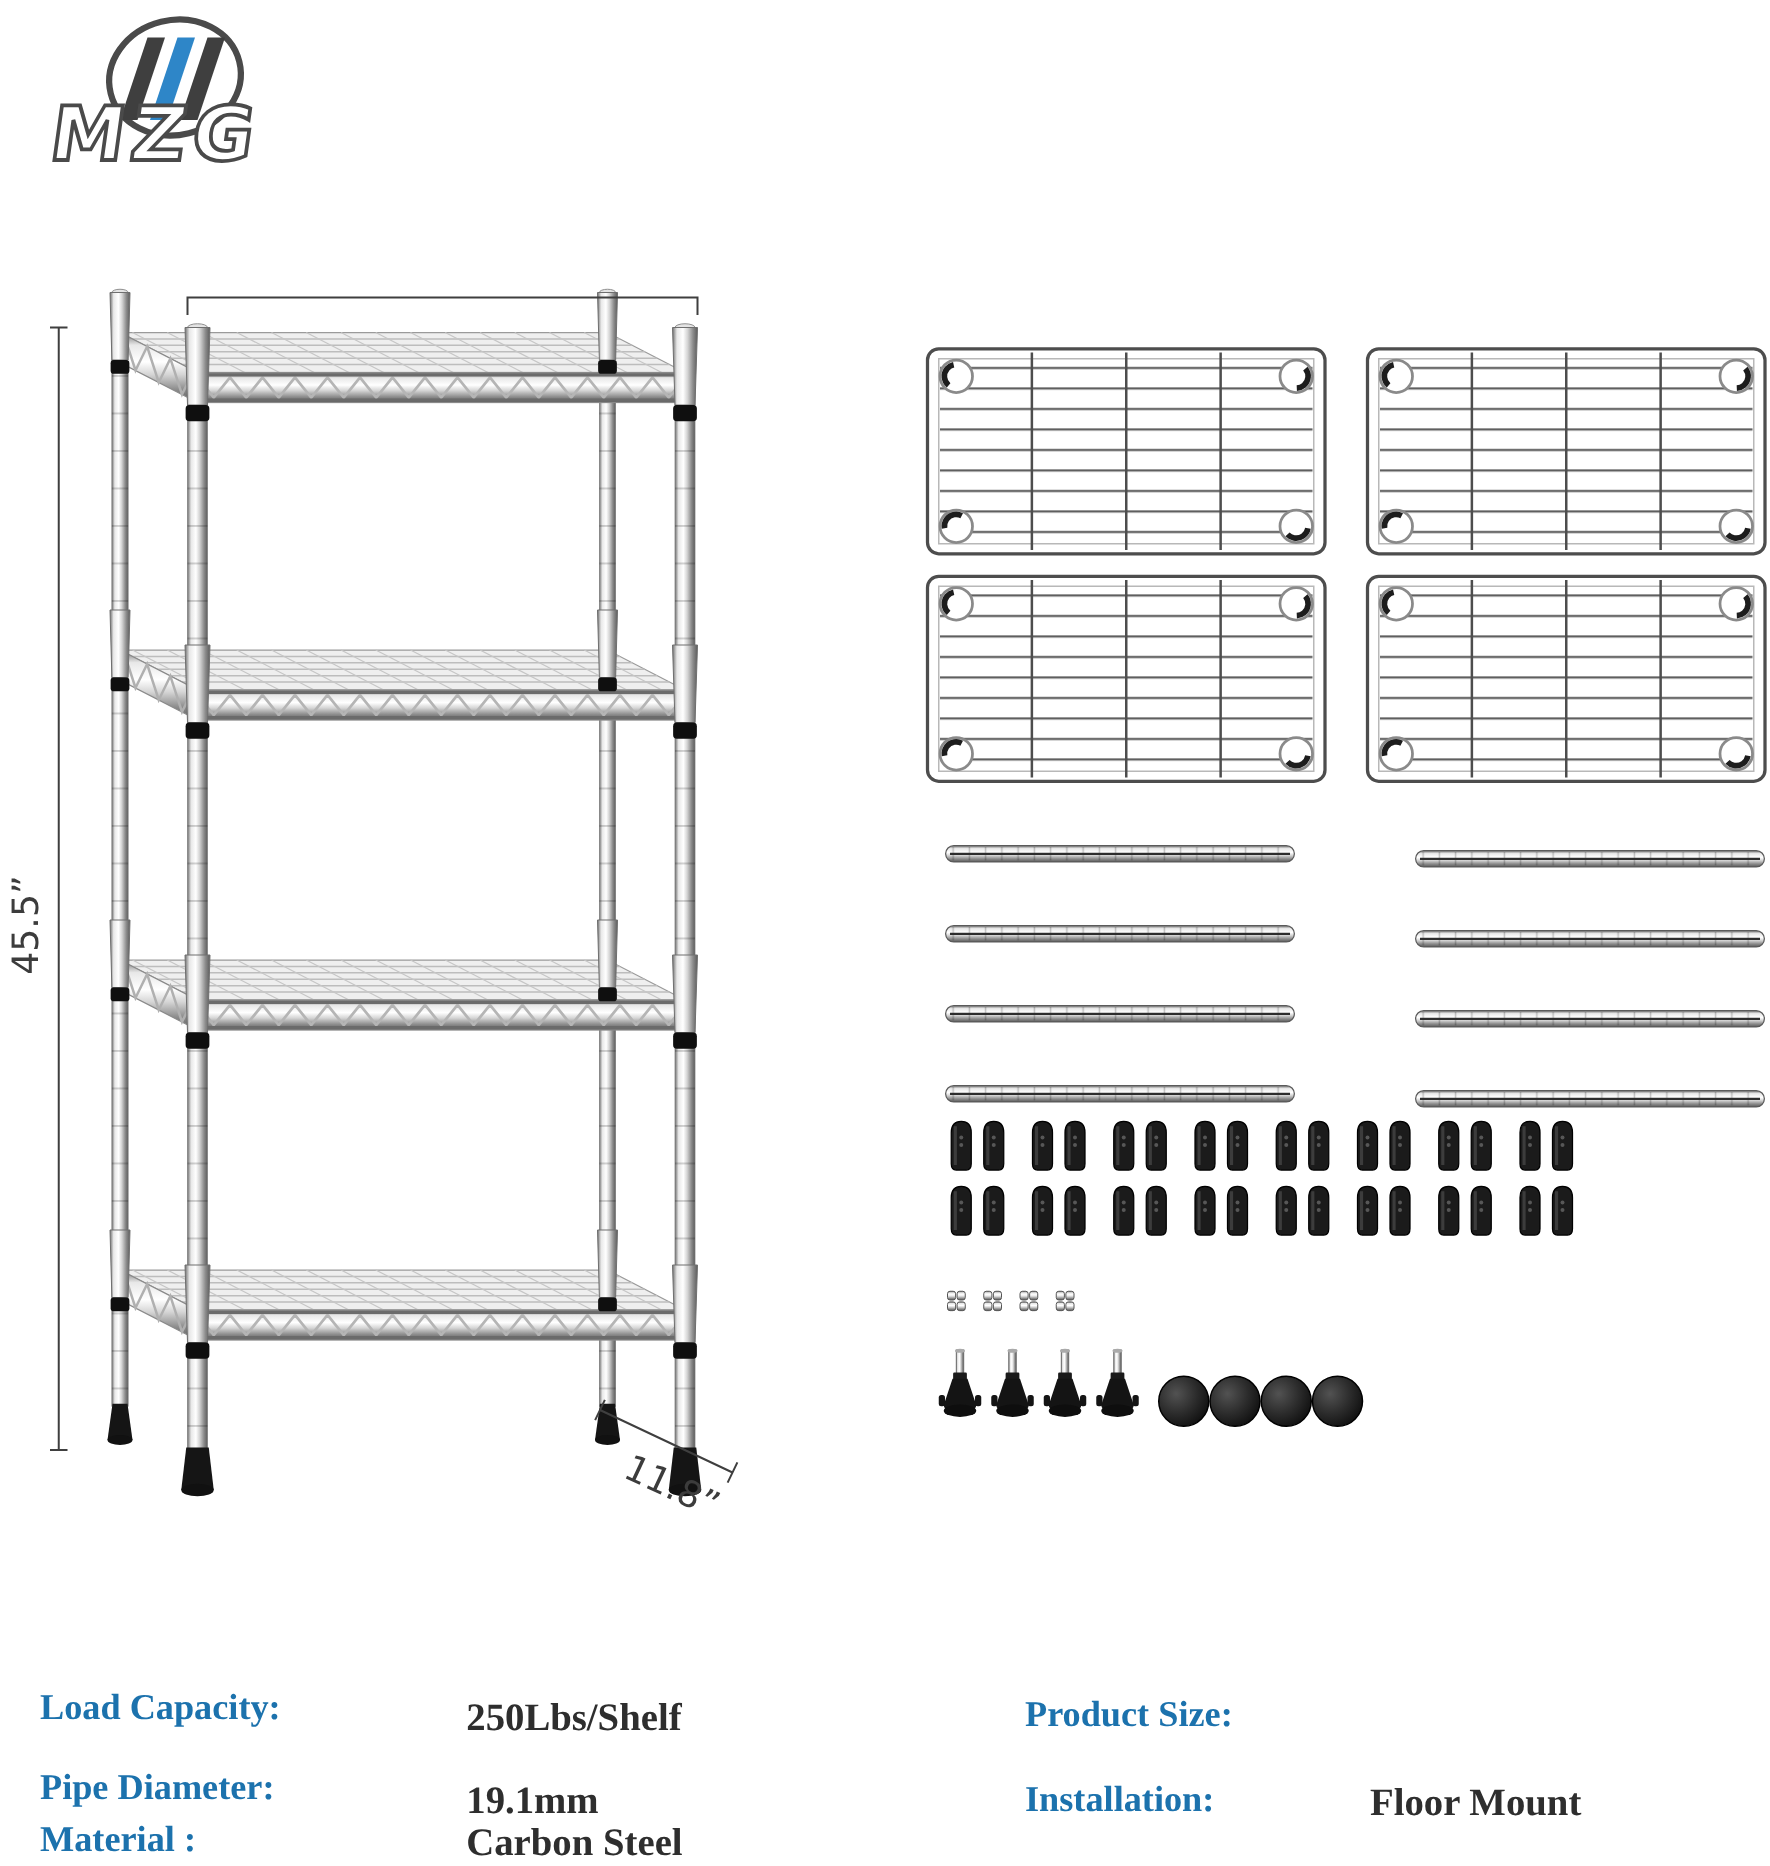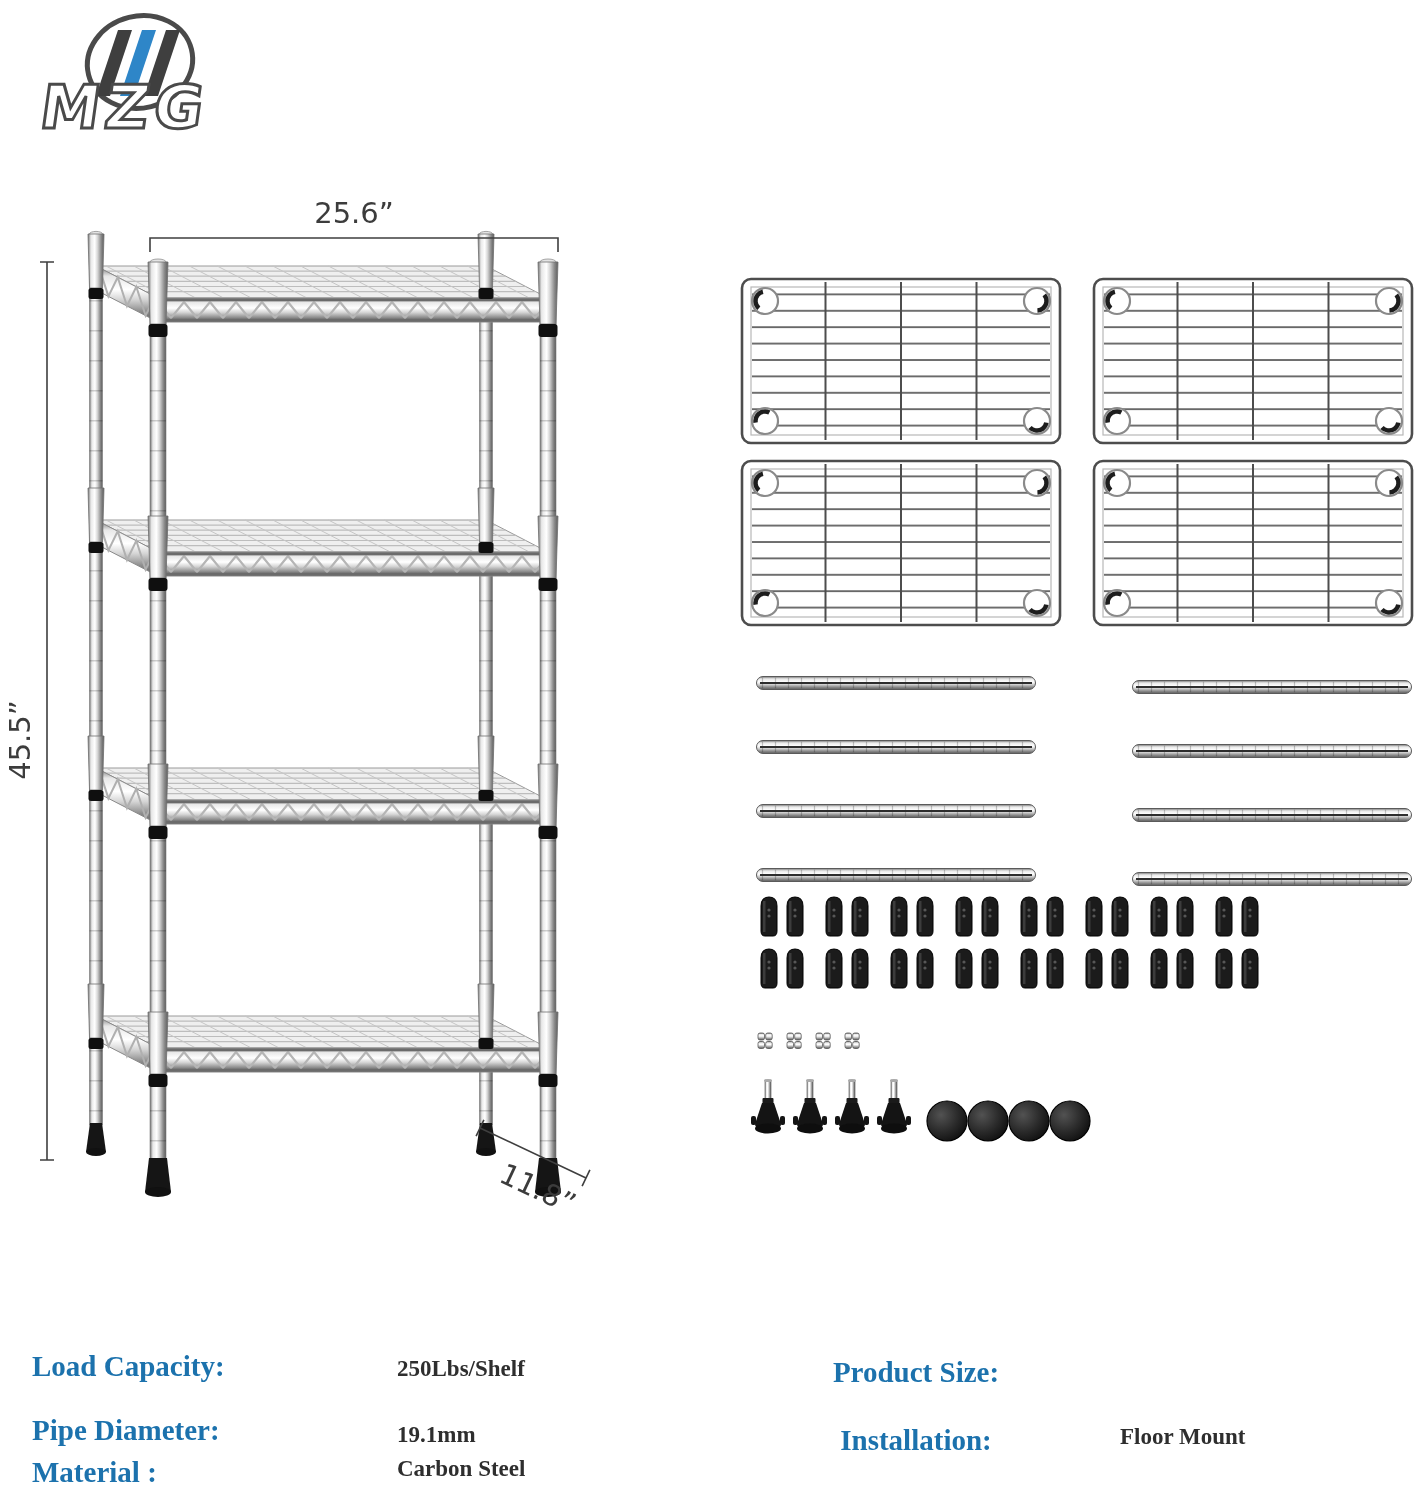--- a/index.html
+++ b/index.html
@@ -3,22 +3,22 @@
 <meta charset="utf-8">
 <style>
   html,body{margin:0;padding:0;background:#fff;}
   .canvas{position:relative;width:1416px;height:1493px;background:#ffffff;overflow:hidden;
           font-family:"Liberation Serif",serif;}
   .abs{position:absolute;}
   .dim{position:absolute;font-family:"DejaVu Sans",sans-serif;font-size:29px;color:#3c3c3c;
        white-space:nowrap;}
   .spec-row{position:absolute;white-space:nowrap;}
   .spec-label{font-family:"Liberation Serif",serif;font-weight:bold;font-size:29px;color:#1c72ad;}
-  .spec-label.right{display:inline-block;width:192px;text-align:center;}
-  .spec-value{font-family:"Liberation Serif",serif;font-weight:bold;font-size:23px;color:#2e2e2e;margin-left:24px;}
+  .spec-label.right{display:inline-block;width:192px;text-align:left;}
+  .spec-value{font-family:"Liberation Serif",serif;font-weight:bold;font-size:31px;color:#2e2e2e;}
   svg{display:block;}
 </style>
 </head>
 <body>
 
 <div class="canvas">
 
   <svg class="abs" style="left:28px;top:0px;" width="220" height="150" viewBox="0 0 220 150" xmlns="http://www.w3.org/2000/svg" xmlns:xlink="http://www.w3.org/1999/xlink">
     <g>
       <ellipse cx="112" cy="62" rx="53" ry="46" fill="none" stroke="#4a4a4a" stroke-width="5" transform="rotate(-14 112 62)"></ellipse>
@@ -245,21 +245,20 @@
         <use href="#sym-foot" xlink:href="#sym-foot" x="792" y="1078"></use>
         <use href="#sym-foot" xlink:href="#sym-foot" x="834" y="1078"></use>
         <use href="#sym-foot" xlink:href="#sym-foot" x="876" y="1078"></use>
         <use href="#sym-cap" xlink:href="#sym-cap" x="925" y="1099"></use>
         <use href="#sym-cap" xlink:href="#sym-cap" x="966" y="1099"></use>
         <use href="#sym-cap" xlink:href="#sym-cap" x="1007" y="1099"></use>
         <use href="#sym-cap" xlink:href="#sym-cap" x="1048" y="1099"></use>
       </g>
   </svg>
 
-  <div class="dim" style="left:150px;top:196px;width:408px;text-align:center;">25.6”</div>
   <div class="dim" style="left:-65px;top:723px;width:170px;height:34px;text-align:center;transform:rotate(-90deg);">45.5”</div>
   <div class="dim" style="left:486px;top:1146px;width:130px;text-align:center;transform:rotate(25deg);transform-origin:left top;">11.8”</div>
 
   <div class="spec-row" style="left:32px;top:1350px;">
     <span class="spec-label">Load Capacity:</span>
   </div>
   <div class="spec-row" style="left:373px;top:1356px;">
     <span class="spec-value">250Lbs/Shelf</span>
   </div>
 

